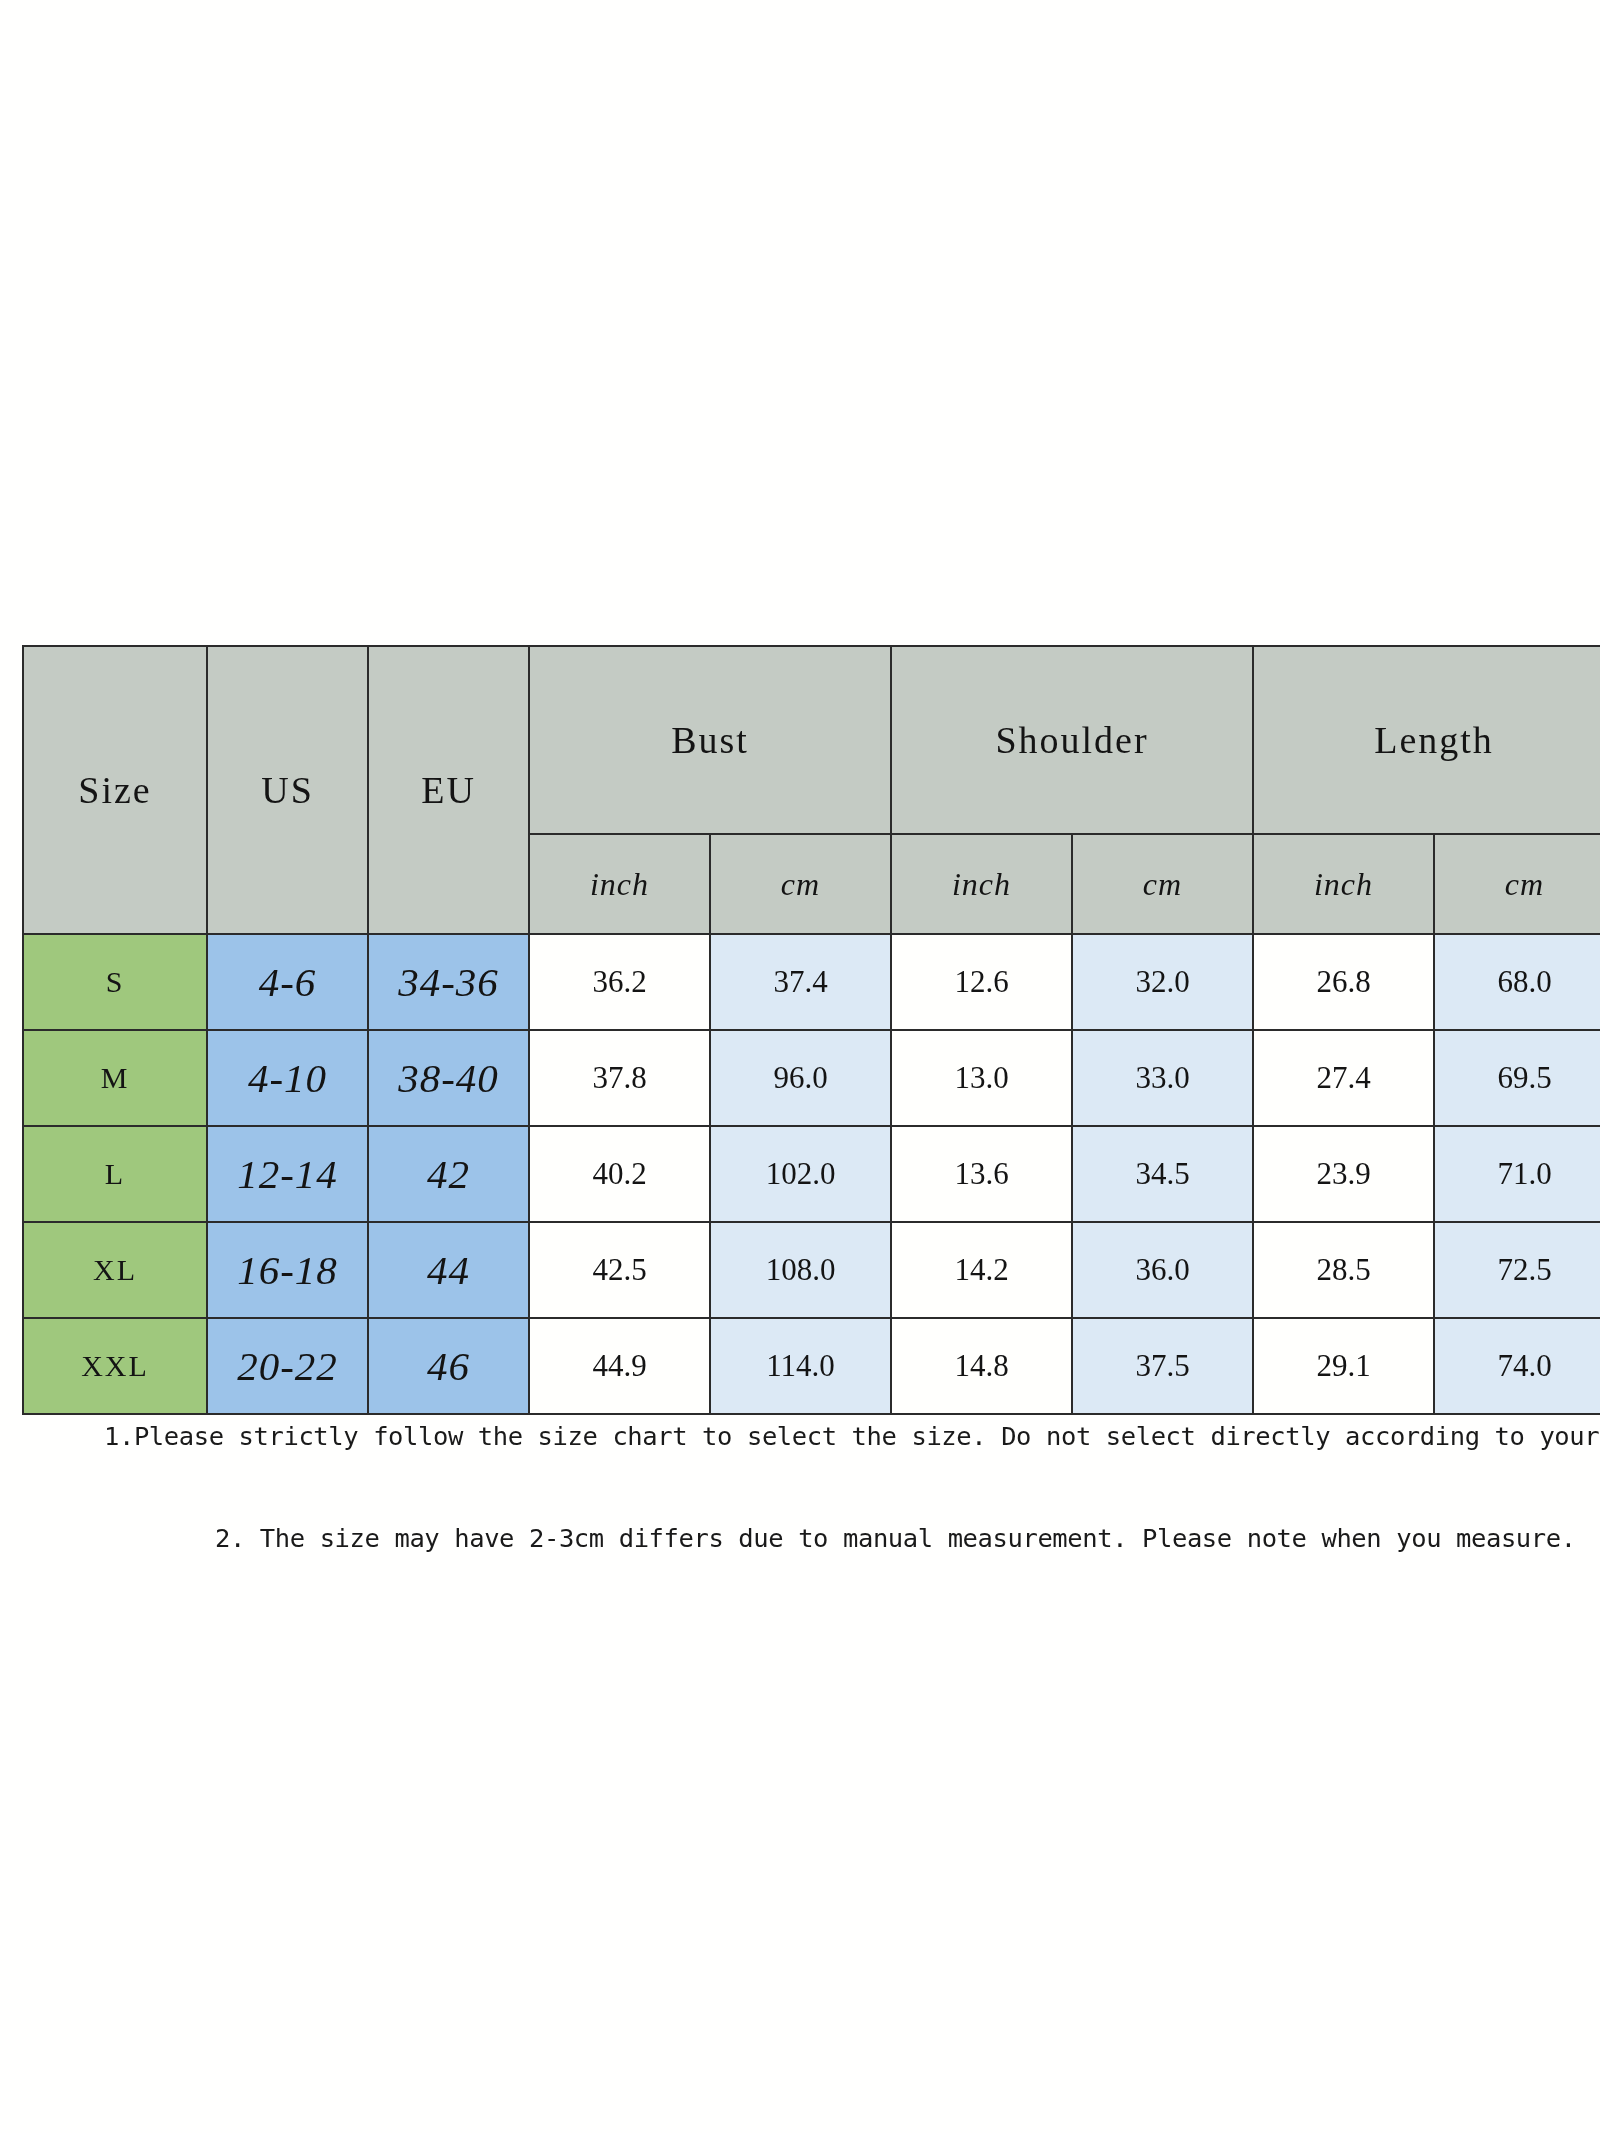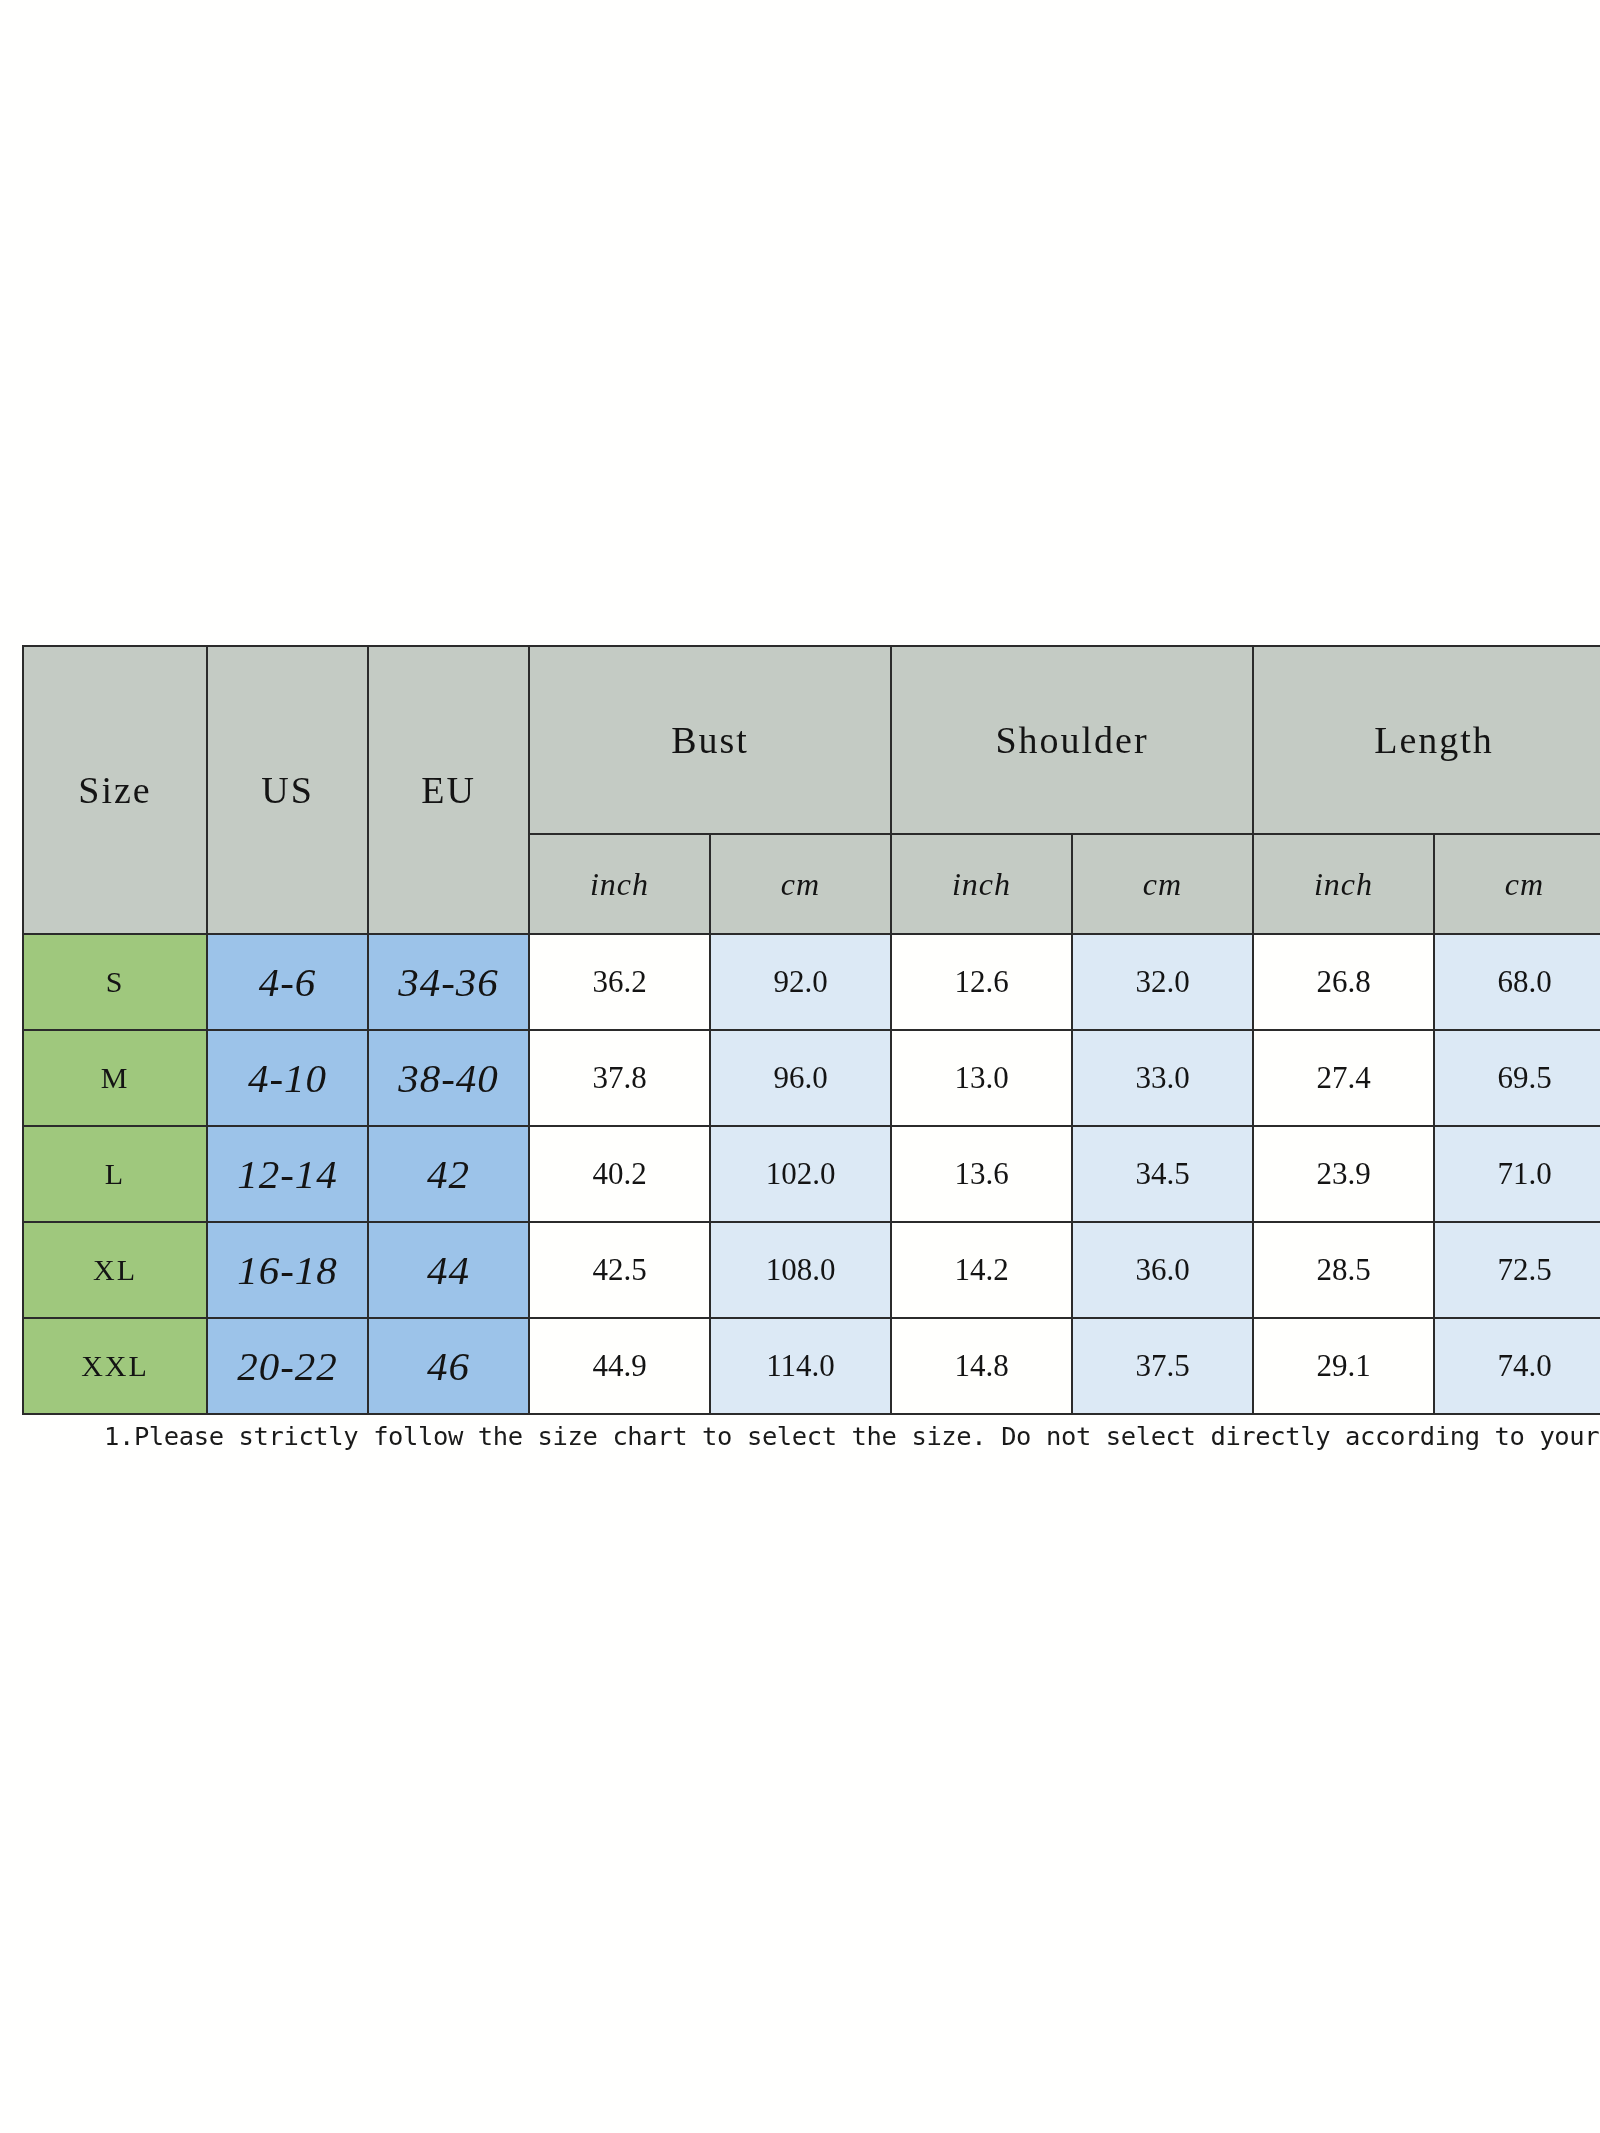--- a/index.html
+++ b/index.html
@@ -145,21 +145,21 @@
           <th>cm</th>
         </tr>
       </thead>
 
       <tbody>
         <tr>
           <td class="cell-size">S</td>
           <td class="cell-us">4-6</td>
           <td class="cell-eu">34-36</td>
           <td class="cell-inch">36.2</td>
-          <td class="cell-cm">92.0</td>
+          <td class="cell-cm">37.4</td>
           <td class="cell-inch">12.6</td>
           <td class="cell-cm">32.0</td>
           <td class="cell-inch">26.8</td>
           <td class="cell-cm">68.0</td>
         </tr>
         <tr>
           <td class="cell-size">M</td>
           <td class="cell-us">4-10</td>
           <td class="cell-eu">38-40</td>
           <td class="cell-inch">37.8</td>
@@ -200,14 +200,15 @@
           <td class="cell-inch">14.8</td>
           <td class="cell-cm">37.5</td>
           <td class="cell-inch">29.1</td>
           <td class="cell-cm">74.0</td>
         </tr>
       </tbody>
     </table>
   </div>
 
   <div class="note" id="note-1">1.Please strictly follow the size chart to select the size. Do not select directly according to your habits.</div>
+  <div class="note" id="note-2">2. The size may have 2-3cm differs due to manual measurement. Please note when you measure.</div>
 
 </div>
 
 </body></html>

